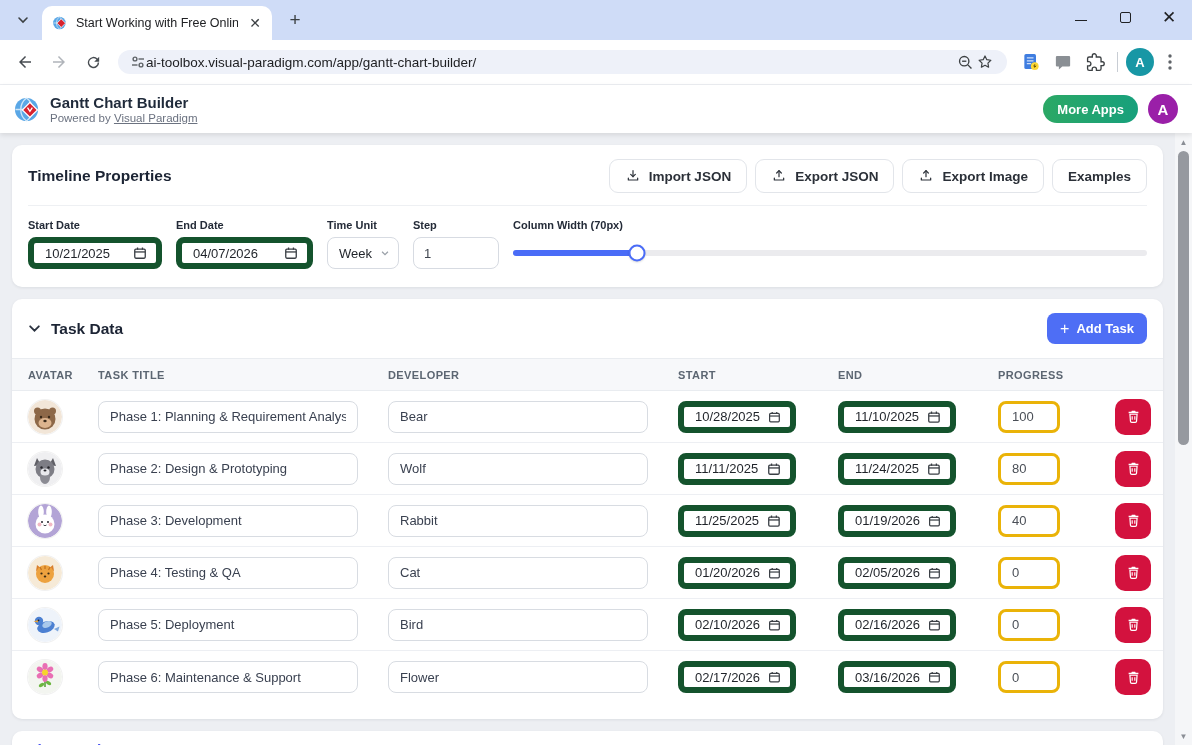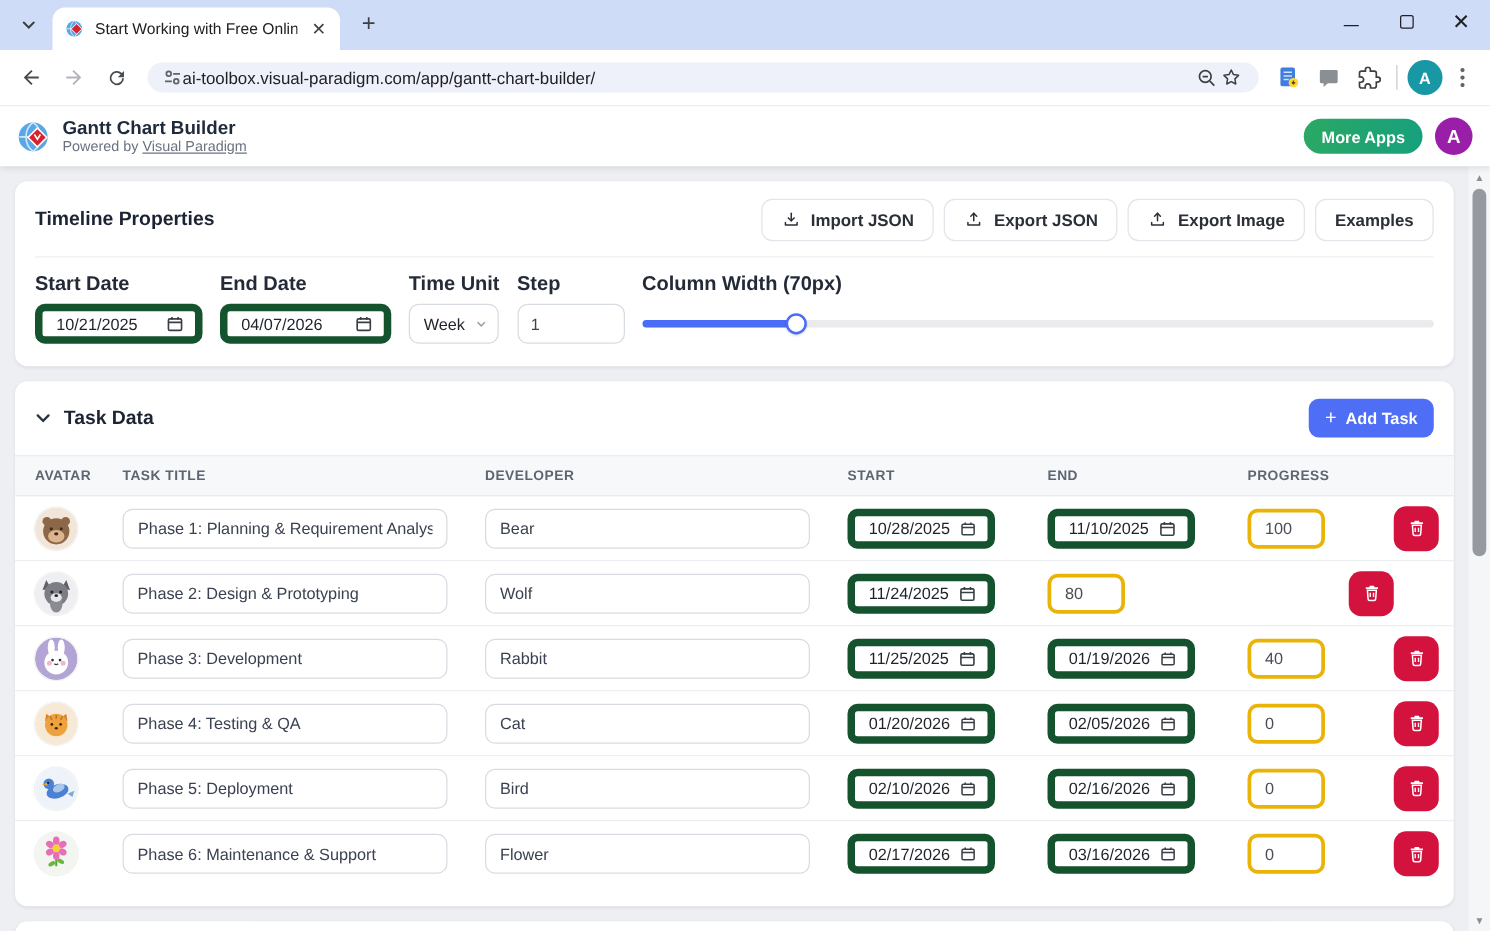--- a/index.html
+++ b/index.html
@@ -45,21 +45,21 @@
 
   
   .tl-card { padding:14px 16px 18px; margin-bottom:12px; }
   .tl-head { display:flex; align-items:center; justify-content:space-between; padding-bottom:12px; border-bottom:1px solid #eef0f3; }
   .tl-title { font-size:15.5px; font-weight:700; color:#1c2434; }
   .tl-btns { display:flex; gap:8px; }
   .btn { height:34px; padding:0 15px; border-radius:9px; border:1px solid #e2e5ea; background:#fff; display:flex; align-items:center; gap:8px; font-size:13.5px; font-weight:600; color:#2b3038; font-family:inherit; cursor:pointer; }
   .bicon { width:16px; height:16px; display:flex; }
   .tl-fields { display:flex; gap:14px; margin-top:13px; align-items:flex-start; }
   .field { display:flex; flex-direction:column; gap:6px; }
-  .flabel { font-size:16px; font-weight:700; color:#242b38; }
+  .flabel { font-size:11px; font-weight:700; color:#242b38; }
   .datebox { height:32px; border:6px solid #14532d; border-radius:8px; display:flex; align-items:center; padding:0 9px 0 11px; gap:8px; cursor:pointer; background:#fff; }
   .datebox span { flex:1; font-size:13px; color:#1f2329; }
   .selectbox { width:72px; height:32px; border:1px solid #d7dbe2; border-radius:8px; display:flex; align-items:center; padding:0 8px 0 11px; gap:4px; cursor:pointer; background:#fff; }
   .selectbox span { flex:1; font-size:13px; color:#1f2329; }
   .txtinput { height:32px; border:1px solid #d7dbe2; border-radius:8px; padding:0 10px; font-size:13px; color:#3f454f; font-family:inherit; background:#fff; outline:none; }
   .fld-start .datebox { width:134px; }
   .fld-end .datebox { width:137px; }
   .fld-step .txtinput { width:86px; }
   .fld-slider { flex:1; }
   .slider { position:relative; height:32px; display:flex; align-items:center; cursor:pointer; }
@@ -374,20 +374,28 @@
               <ellipse cx="17" cy="25" rx="5" ry="7" fill="#8b8b93"></ellipse>
               <ellipse cx="17" cy="20" rx="4.5" ry="3.5" fill="#e8e8ec"></ellipse>
               <circle cx="13.5" cy="15.5" r="1.2" fill="#26262c"></circle>
               <circle cx="20.5" cy="15.5" r="1.2" fill="#26262c"></circle>
               <ellipse cx="17" cy="18.5" rx="1.5" ry="1.1" fill="#26262c"></ellipse>
             </svg>
           </div>
         <input class="cellinput" value="Phase 2: Design &amp; Prototyping" style="">
         <input class="cellinput" value="Wolf" style="">
         <div class="datebox rowdate">
+          <span>11/11/2025</span>
+          <svg width="14" height="14" viewBox="0 0 16 16">
+              <rect x="2" y="3.5" width="12" height="10.5" rx="1.3" fill="none" stroke="#3a3f45" stroke-width="1.5"></rect>
+              <path d="M2 6.8h12" stroke="#3a3f45" stroke-width="1.5"></path>
+              <path d="M5.2 1.8v2.6M10.8 1.8v2.6" stroke="#3a3f45" stroke-width="1.5"></path>
+            </svg>
+        </div>
+        <div class="datebox rowdate">
           <span>11/24/2025</span>
           <svg width="14" height="14" viewBox="0 0 16 16">
               <rect x="2" y="3.5" width="12" height="10.5" rx="1.3" fill="none" stroke="#3a3f45" stroke-width="1.5"></rect>
               <path d="M2 6.8h12" stroke="#3a3f45" stroke-width="1.5"></path>
               <path d="M5.2 1.8v2.6M10.8 1.8v2.6" stroke="#3a3f45" stroke-width="1.5"></path>
             </svg>
         </div>
         <input class="proginput" value="80" style="">
         <button class="delbtn">
           <svg width="15" height="15" viewBox="0 0 16 16">

